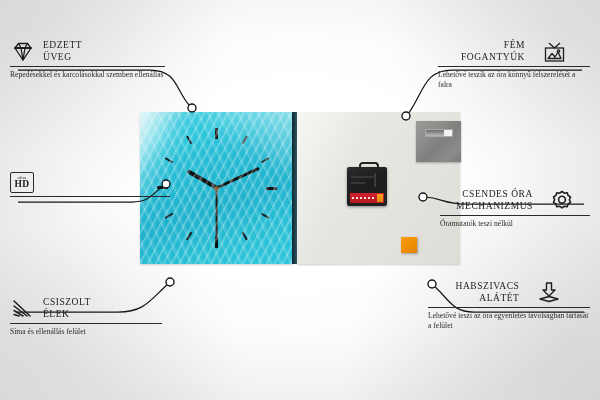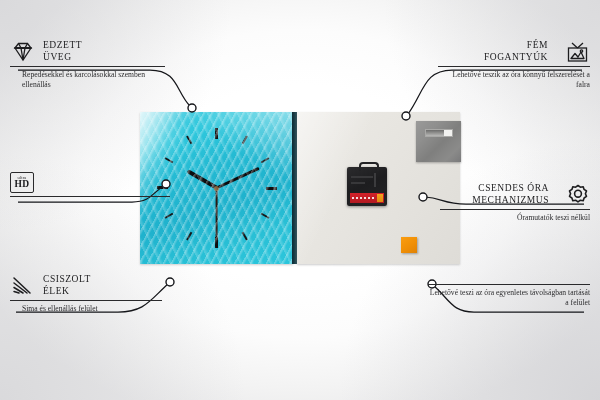--- a/index.html
+++ b/index.html
@@ -79,41 +79,41 @@
     background:linear-gradient(145deg,#fa9d10 0%, #f08f06 55%, #e08205 100%);
     box-shadow:1px 1px 2px rgba(0,0,0,.30);}
 
   
   #wires{position:absolute;left:0;top:0;width:600px;height:400px;pointer-events:none;}
 
   
   .feature{position:absolute;}
   .f-head{display:flex;align-items:center;gap:7px;}
   .f-left .f-head{justify-content:flex-start;}
-  .f-right .f-head{justify-content:flex-end;gap:17px;}
+  .f-right .f-head{justify-content:center;gap:17px;}
   .f-title{font-size:9.5px;letter-spacing:.55px;color:#1d1d1f;line-height:11.5px;text-transform:uppercase;}
   .f-left .f-title{text-align:left;}
   .f-right .f-title{text-align:right;}
   .f-rule{height:1px;background:#2a2a2c;margin:3px 0 3px 0;}
   .f-desc{font-size:7.6px;color:#2c2c2e;line-height:9.6px;}
-  .f-left .f-desc{text-align:left;margin-left:12px;}
-  .f-right .f-desc{text-align:right;}
+  .f-left .f-desc{text-align:left;}
+  .f-right .f-desc{}
   .ico{flex:0 0 auto;display:flex;align-items:center;justify-content:center;}
 
   
   .hd-badge{width:22px;height:19px;border:1.3px solid #2a2a2c;border-radius:2px;
     display:flex;flex-direction:column;align-items:center;justify-content:center;line-height:1;}
   .hd-ultra{font-size:4.4px;letter-spacing:.2px;color:#2a2a2c;}
   .hd-hd{font-size:9.5px;font-weight:bold;color:#17171a;letter-spacing:.3px;}
 
   #f-edzett{left:10px;top:40px;width:155px;}
   #f-hd{left:10px;top:172px;width:160px;}
-  #f-csiszolt{left:10px;top:274px;width:152px;}
+  #f-csiszolt{left:10px;top:297px;width:152px;}
   #f-fem{left:438px;top:40px;width:152px;}
-  #f-csendes{left:440px;top:183px;width:150px;}
+  #f-csendes{left:440px;top:189px;width:150px;}
   #f-hab{left:428px;top:281px;width:162px;}
 </style>
 </head>
 <body>
 
 <div id="stage">
 
   <div id="prod-shadow"></div>
 
   <div id="product">
@@ -287,17 +287,31 @@
           <circle cx="12" cy="10.7" r="3.4"></circle>
         </g>
           </svg>
       </span>
     </div>
     <div class="f-rule"></div>
     <div class="f-desc">Óramutatók teszi nélkül</div>
   </div>
 
   <div class="feature f-right" id="f-hab">
+    <div class="f-head">
+      <span class="f-title">
+        <span>HABSZIVACS</span><br>
+        <span>ALÁTÉT</span>
+      </span>
+      <span class="ico">
+        <svg width="26" height="23" viewBox="0 0 26 23">
+            <g fill="none" stroke="#1d1d1f" stroke-width="1.4" stroke-linejoin="round">
+          <path d="M10.5,2 L15.5,2 L15.5,9 L19,9 L13,15 L7,9 L10.5,9 Z"></path>
+          <path d="M13,15.5 L22,18 L13,20.5 L4,18 Z"></path>
+        </g>
+          </svg>
+      </span>
+    </div>
     <div class="f-rule"></div>
     <div class="f-desc">Lehetővé teszi az óra egyenletes távolságban tartását a felület</div>
   </div>
 
 </div>
 
 </body></html>

